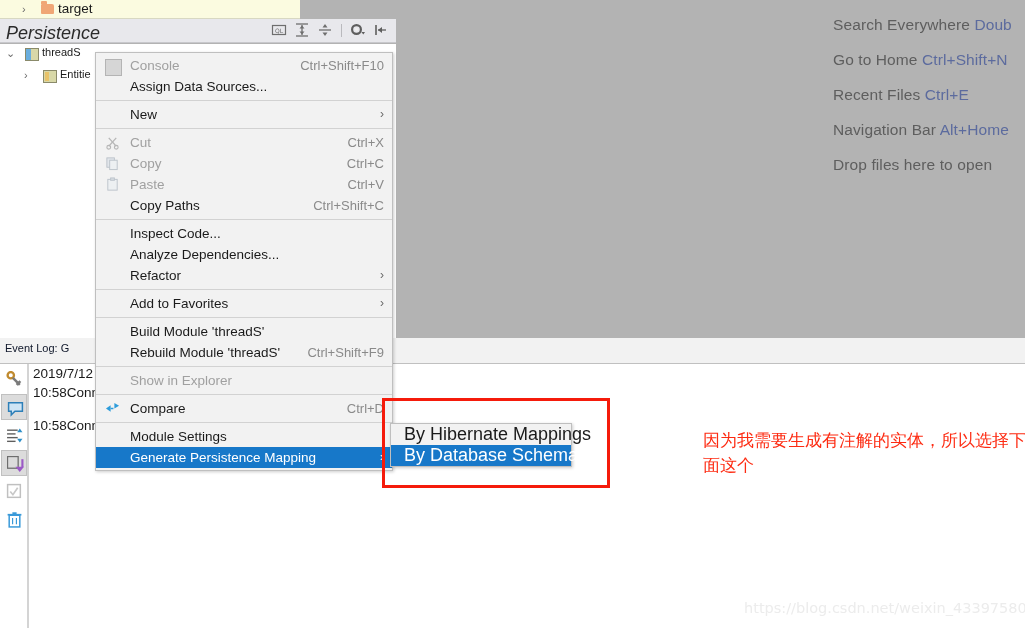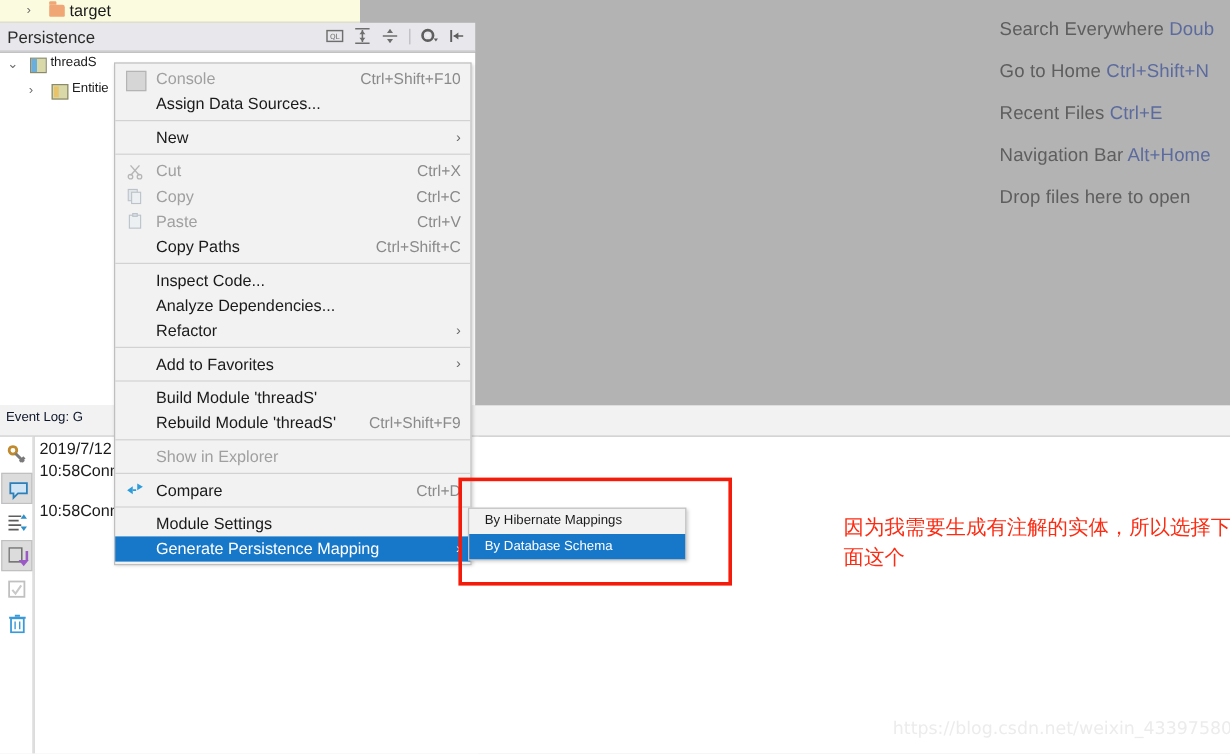--- a/index.html
+++ b/index.html
@@ -88,22 +88,23 @@
     position: absolute;
     left: 0; top: 19px;
     width: 396px; height: 24px;
     background: #e8e8ec;
     border-bottom: 1px solid #c8c8cc;
     box-sizing: border-box;
   }
   #persistence-header .title {
     position: absolute;
     left: 6px; top: 4px;
-    font-size: 14px;
+    font-size: 18px;
     color: #2b2b2b;
+    font-style: italic;
   }
   #persistence-header .tools {
     position: absolute;
     right: 7px; top: 3px;
     display: flex;
     align-items: center;
     gap: 7px;
   }
   .tw-icon {
     width: 16px; height: 16px;
@@ -220,21 +221,21 @@
     background: #f2f2f2;
     border: 1px solid #bfbfbf;
     box-sizing: border-box;
     box-shadow: 1px 1px 3px rgba(0,0,0,.20);
     padding: 0;
     z-index: 25;
   }
   .smi {
     height: 21px;
     line-height: 21px;
-    font-size: 11px;
+    font-size: 18px;
     color: #1a1a1a;
     padding-left: 13px;
     white-space: nowrap;
     cursor: default;
   }
   .smi.selected { background: #1778c9; color: #ffffff; }
 
   
   #red-box {
     position: absolute;

